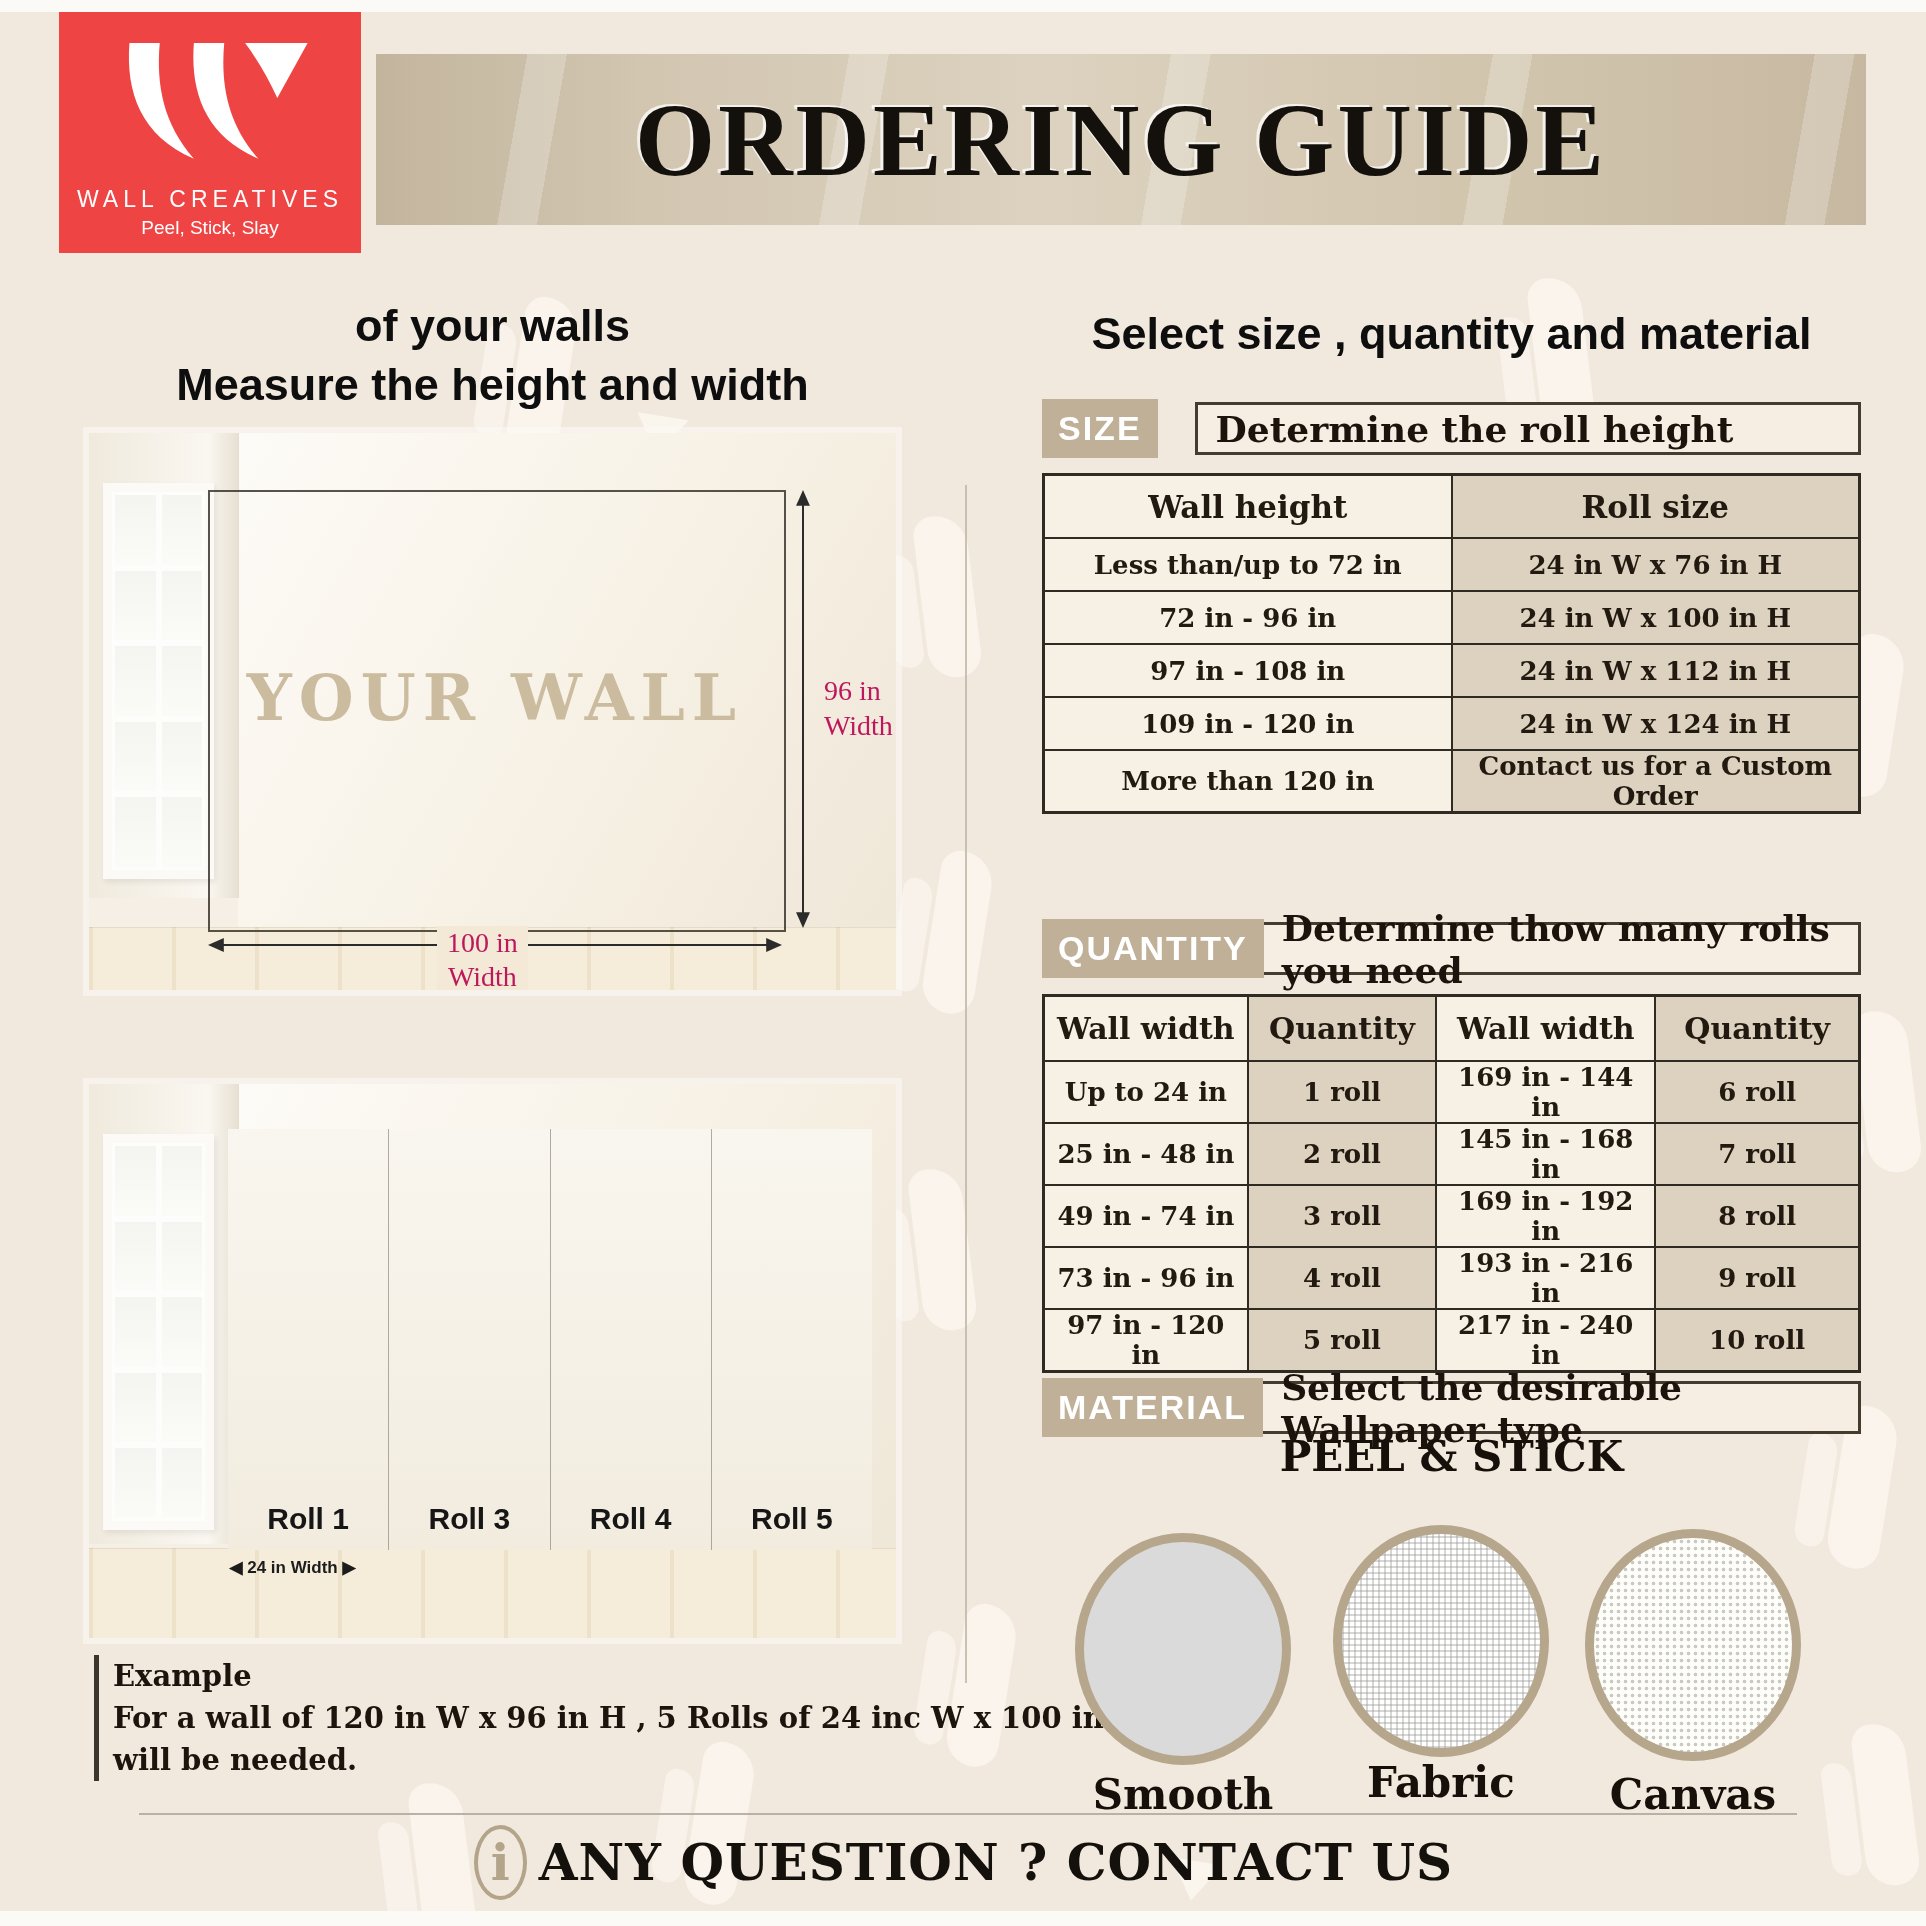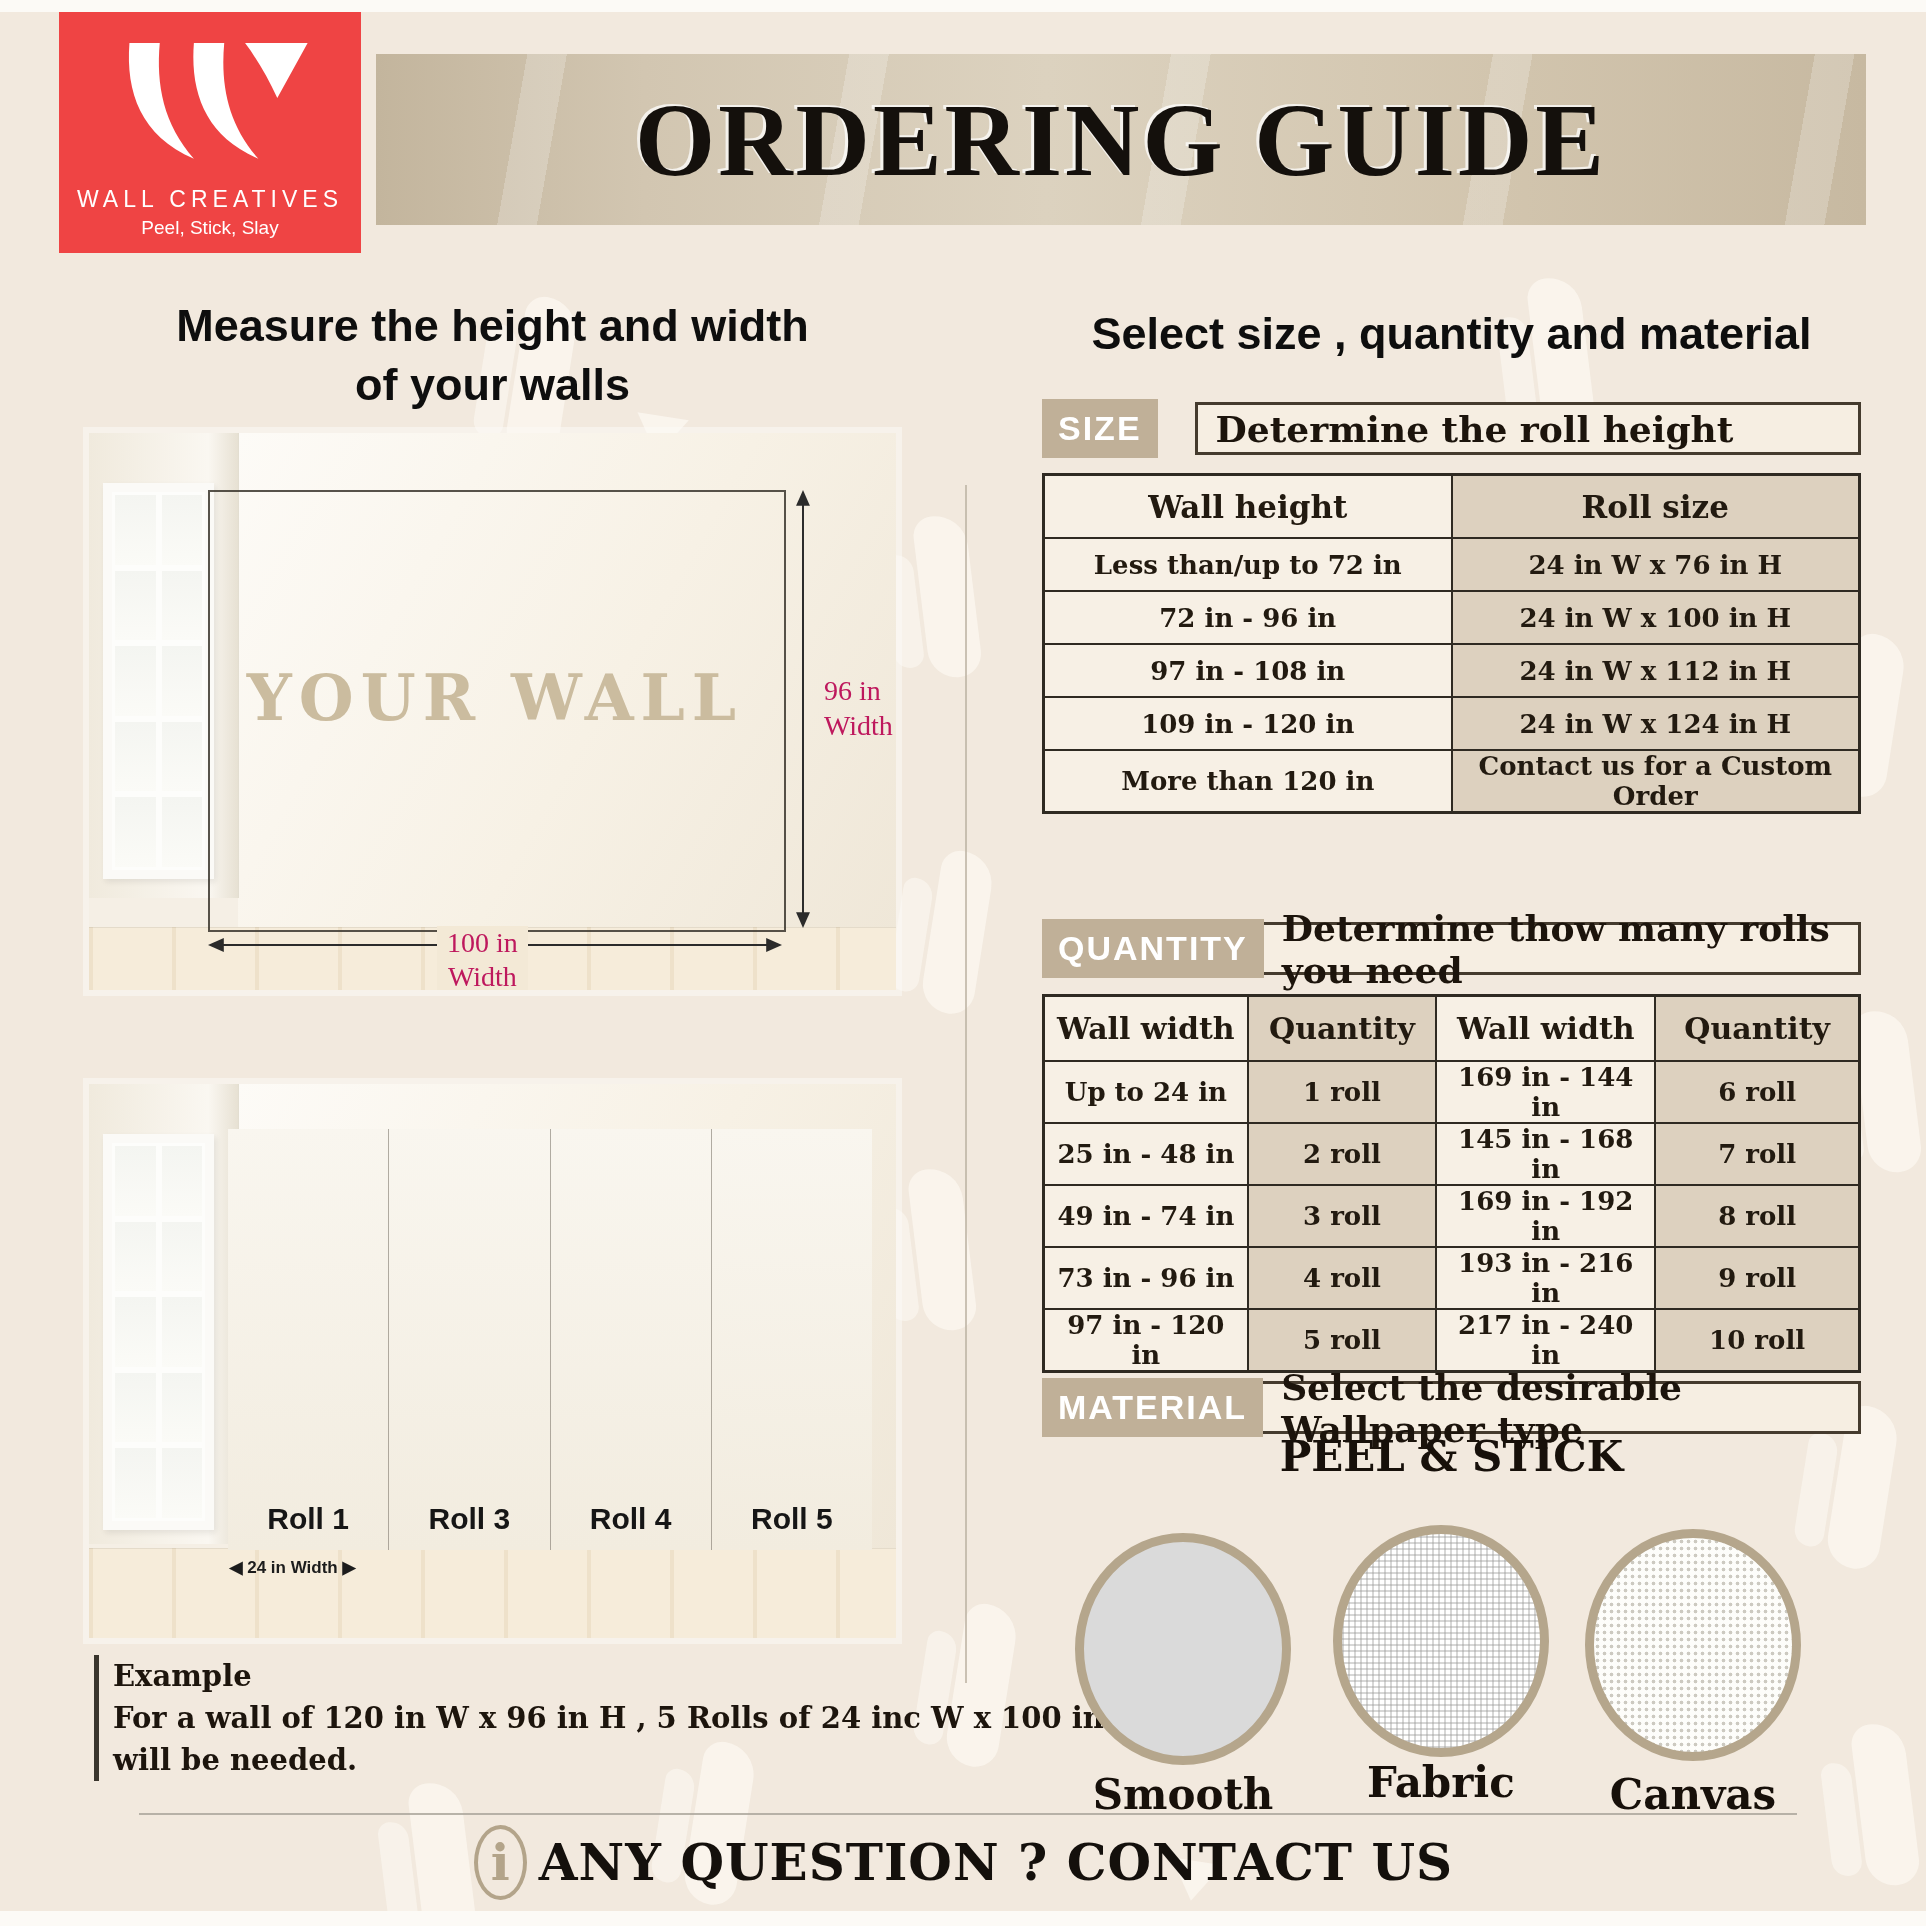--- a/index.html
+++ b/index.html
@@ -148,22 +148,22 @@
   </svg>
   <div class="brand-name">WALL CREATIVES</div>
   <div class="brand-tagline">Peel, Stick, Slay</div>
 </div>
 
 <div class="banner">
   <div class="banner-title">ORDERING GUIDE</div>
 </div>
 
 <div class="col-heading" style="left:89px;top:297px;width:807px;">
+  <div>of your walls</div>
   <div>Measure the height and width</div>
-  <div>of your walls</div>
 </div>
 <div class="col-heading" style="left:1042px;top:305px;width:819px;">
   <div>Select size , quantity and material</div>
 </div>
 
 <div class="room" style="top:433px;height:557px;">
   <div class="r-backwall" style="bottom:56px;"></div>
   <div class="r-sidewall" style="height:465px;"></div>
   <div class="r-window">
     <div class="r-pane"></div>

